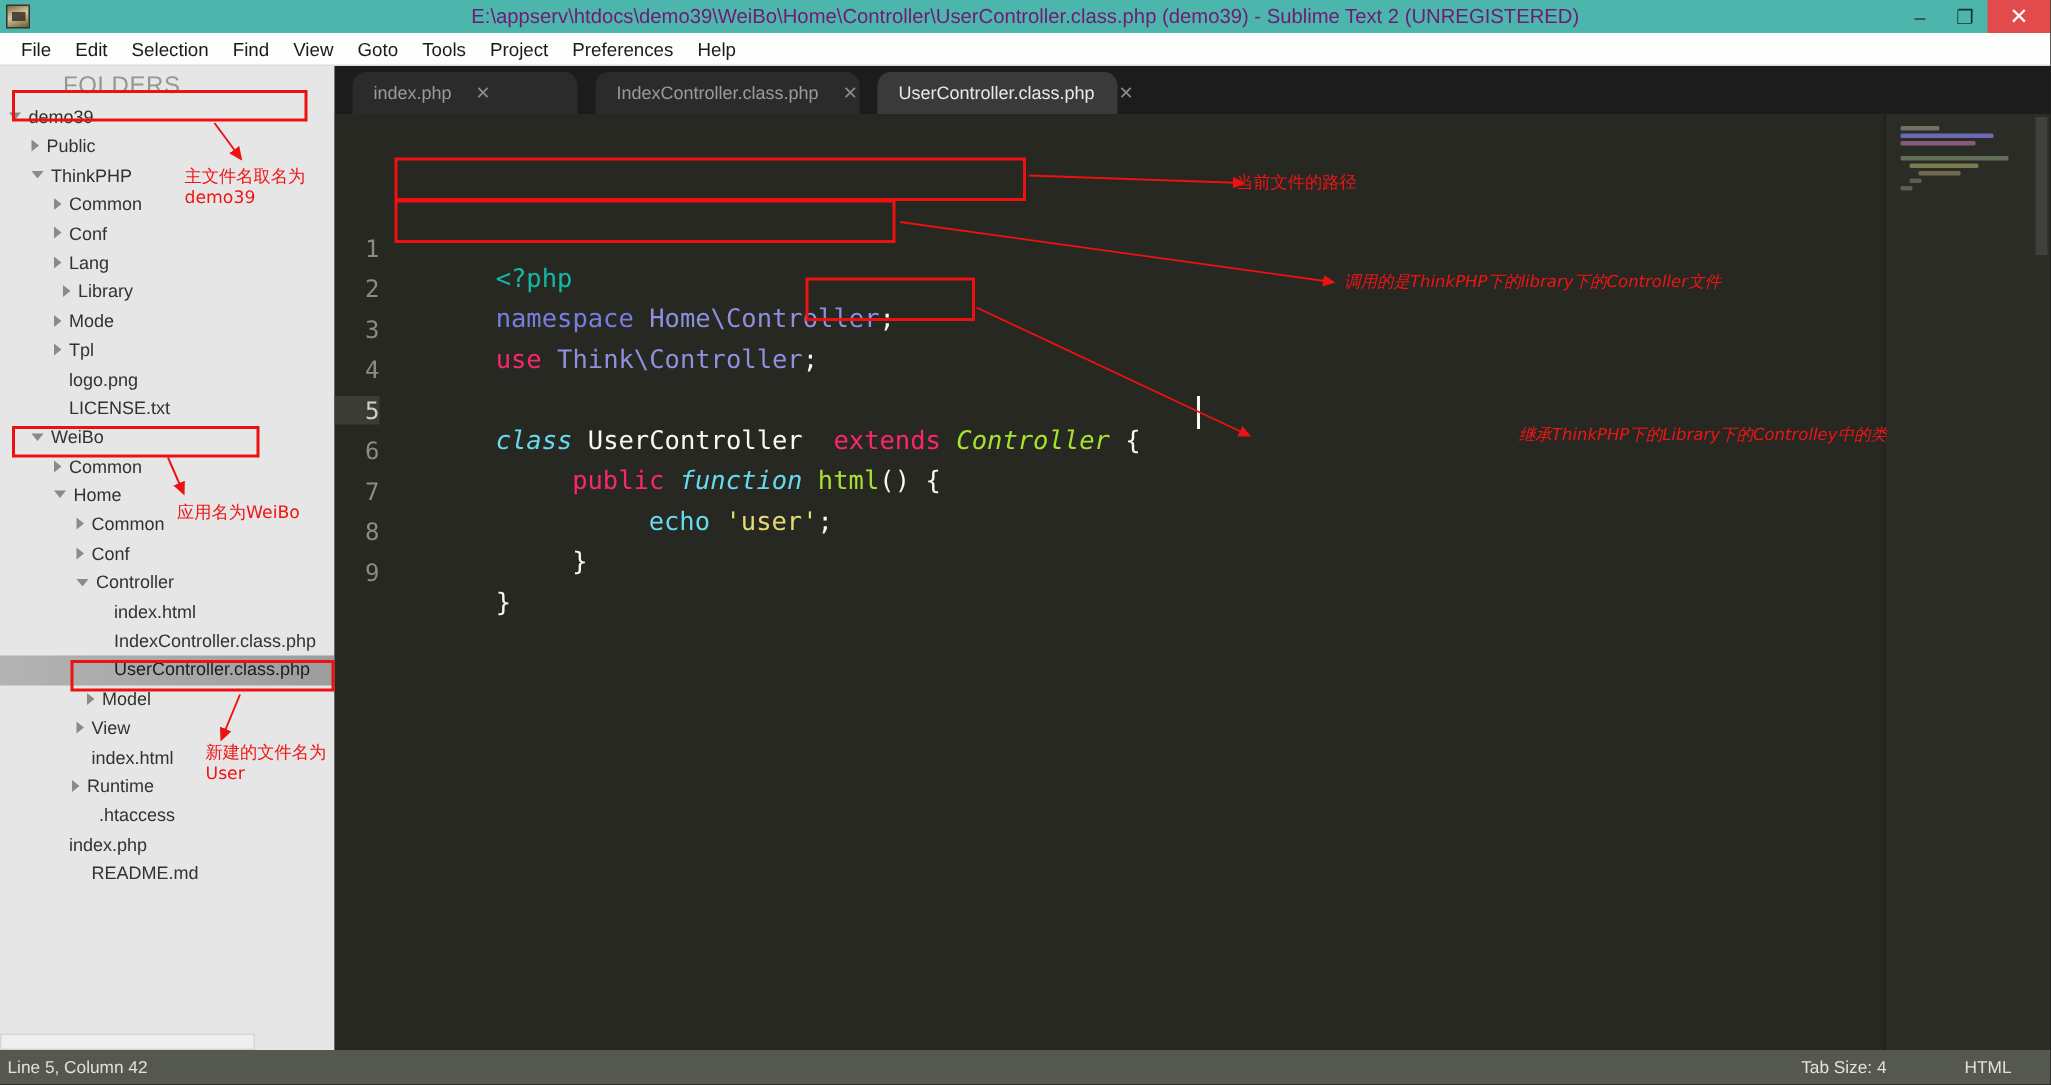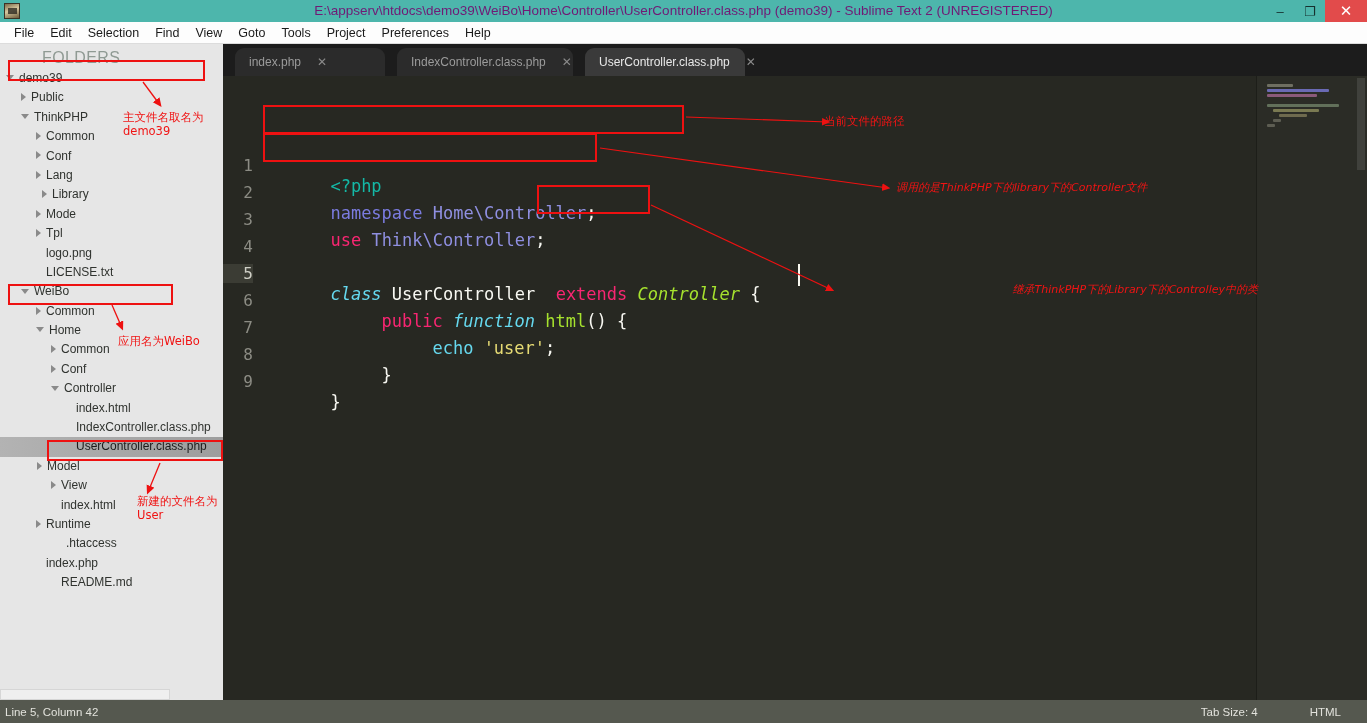--- a/index.html
+++ b/index.html
@@ -256,24 +256,24 @@
         <div class="row" style="padding-left: 36px;"><span class="arrow none"></span><span>LICENSE.txt</span></div>
         <div class="row" style="padding-left: 21px;"><span class="arrow open"></span><span>WeiBo</span></div>
         <div class="row" style="padding-left: 36px;"><span class="arrow closed"></span><span>Common</span></div>
         <div class="row" style="padding-left: 36px;"><span class="arrow open"></span><span>Home</span></div>
         <div class="row" style="padding-left: 51px;"><span class="arrow closed"></span><span>Common</span></div>
         <div class="row" style="padding-left: 51px;"><span class="arrow closed"></span><span>Conf</span></div>
         <div class="row" style="padding-left: 51px;"><span class="arrow open"></span><span>Controller</span></div>
         <div class="row" style="padding-left: 66px;"><span class="arrow none"></span><span>index.html</span></div>
         <div class="row" style="padding-left: 66px;"><span class="arrow none"></span><span>IndexController.class.php</span></div>
         <div class="row sel" style="padding-left: 66px;"><span class="arrow none"></span><span>UserController.class.php</span></div>
-        <div class="row" style="padding-left: 37px;"><span class="arrow closed"></span><span>Model</span></div>
+        <div class="row" style="padding-left: 58px;"><span class="arrow closed"></span><span>Model</span></div>
         <div class="row" style="padding-left: 51px;"><span class="arrow closed"></span><span>View</span></div>
         <div class="row" style="padding-left: 51px;"><span class="arrow none"></span><span>index.html</span></div>
-        <div class="row" style="padding-left: 36px;"><span class="arrow closed"></span><span>Runtime</span></div>
+        <div class="row" style="padding-left: 36px; margin-left: 12px;"><span class="arrow closed"></span><span>Runtime</span></div>
         <div class="row" style="padding-left: 56px;"><span class="arrow none"></span><span>.htaccess</span></div>
         <div class="row" style="padding-left: 36px;"><span class="arrow none"></span><span>index.php</span></div>
         <div class="row" style="padding-left: 51px;"><span class="arrow none"></span><span>README.md</span></div>
       </div>
   </div>
   <div class="hscroll-track"></div>
   <div class="hscroll-thumb"></div>
 
   <div class="tabbar" id="tabbar">
       <div class="tab" style="left: 12px; width: 150px;">

